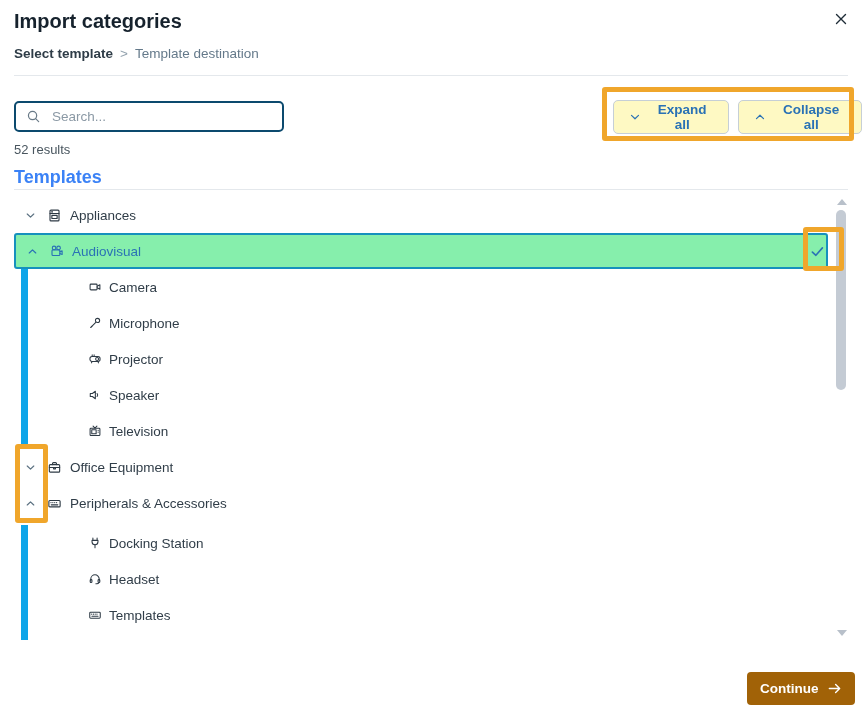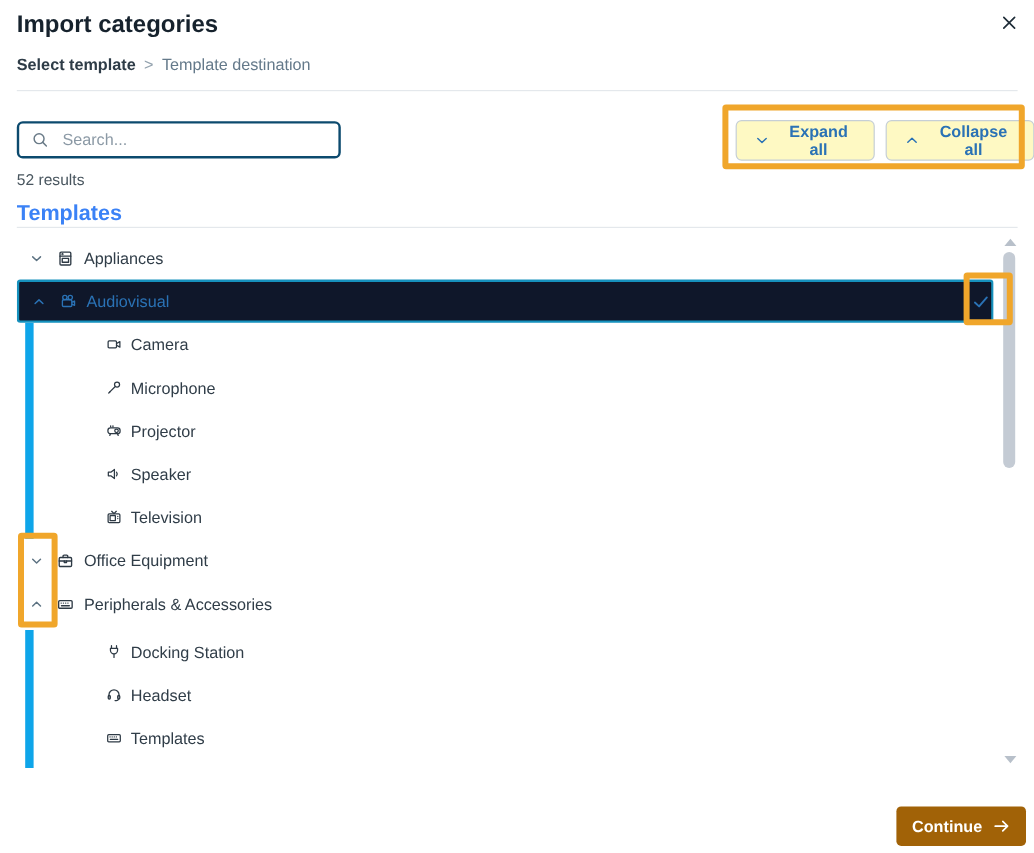--- a/index.html
+++ b/index.html
@@ -28,21 +28,21 @@
             font-family:"Liberation Sans",sans-serif;cursor:pointer;}
   .results-count{position:absolute;left:14px;top:142px;font-size:13px;color:#49565f;}
   .section-label{position:absolute;left:14px;top:167px;font-size:18px;font-weight:700;color:#3b82f6;}
   
   .list{position:absolute;left:14px;top:197px;width:814px;height:443px;overflow:hidden;font-size:13.5px;}
   .row{height:36px;display:flex;align-items:center;cursor:pointer;box-sizing:border-box;text-align:right;}
   .row.parent{padding-left:10px;}
   .row .chev{width:13px;height:13px;margin-right:10px;color:#5c7282;display:flex;flex:0 0 auto;}
   .row .ticon{width:15px;height:15px;margin-right:8px;color:#2e3a45;display:flex;flex:0 0 auto;}
   .row .lbl{color:#303d48;}
-  .row.selected{border:2px solid #1691bd;border-radius:3px;background:#0f172a;}
+  .row.selected{border:2px solid #1691bd;border-radius:3px;background:#86efac;}
   .row.selected .lbl,{color:#2a72b5;}
   .row.selected .lbl{color:#2a72b5;}
   .row.selected .chev,.row.selected .ticon{color:#2a72b5;}
   .check{margin-left:auto;width:17px;height:17px;color:#2a72b5;display:flex;}
   .children{margin-left:7px;border-left:7px solid #0ea5e9;padding-left:44px;}
   .children .row{padding-left:16px;}
   .children .row .ticon{width:14px;height:14px;margin-right:7px;}
   .children.gap{margin-top:4px;padding-bottom:12px;}
   
   .scrollbar{position:absolute;left:835px;top:197px;width:13px;height:441px;}

